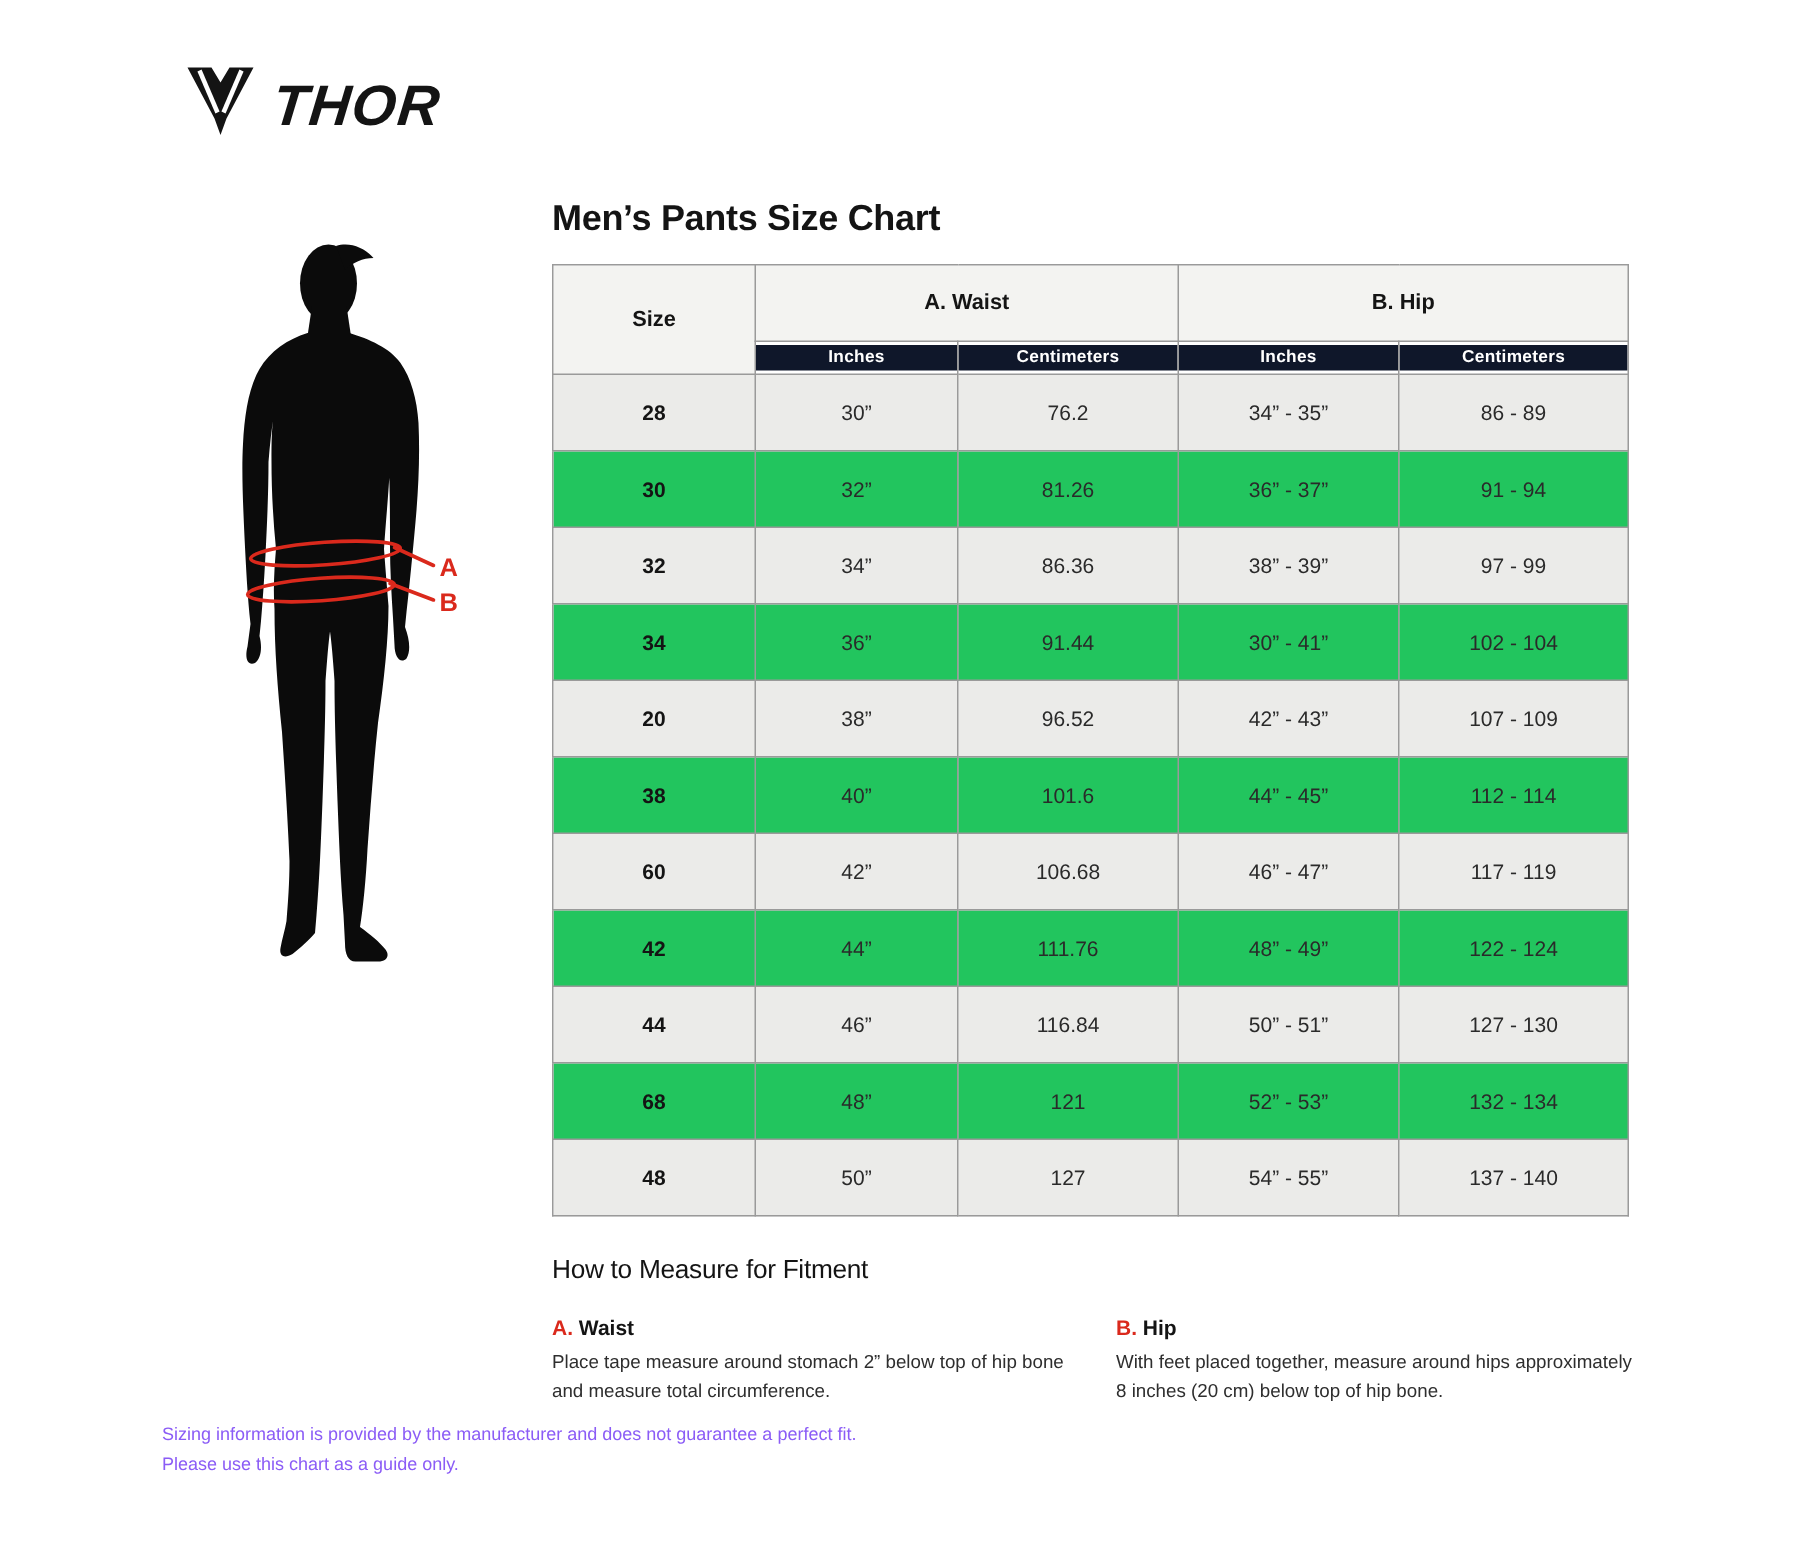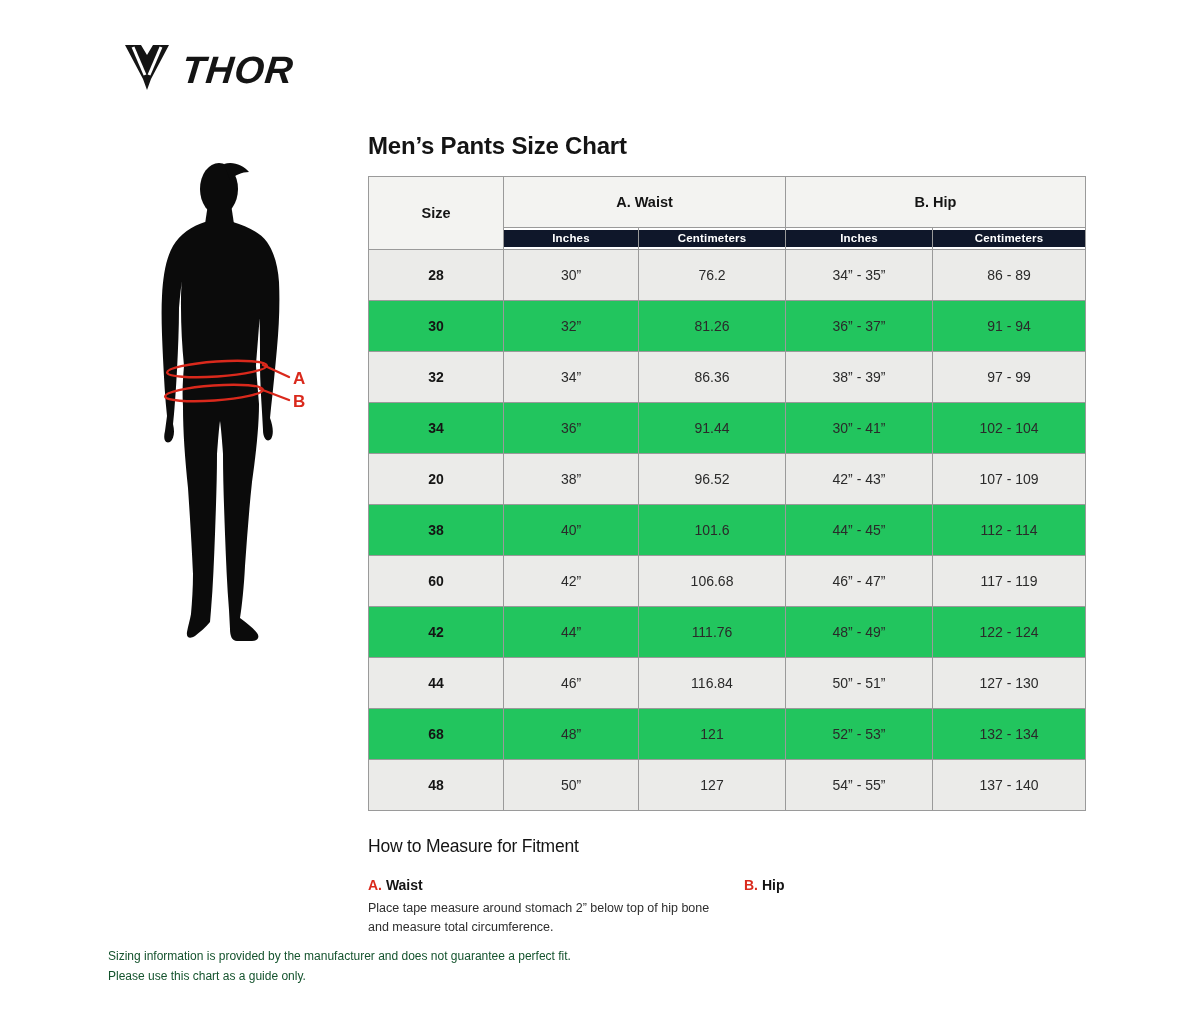--- a/index.html
+++ b/index.html
@@ -43,21 +43,21 @@
   .measure { position:absolute; left:368px; top:836px; width:720px; }
   .measure h2 { margin:0 0 20px 0; font-size:17.5px; font-weight:normal; color:#141414; letter-spacing:-0.2px; }
   .measure-cols { display:flex; }
   .mcol-a { width:376px; }
   .mcol-b { width:344px; }
   .item-h { font-size:14px; font-weight:bold; color:#141414; margin-bottom:6px; }
   .item-h .letter { color:#da291c; }
   .item-t { font-size:12.5px; color:#2e2e2e; line-height:1.5; max-width:352px; }
 
   
-  .footer { position:absolute; left:108px; top:946px; font-size:12px; color:#14532d; line-height:1.7; }
+  .footer { position:absolute; left:108px; top:946px; font-size:12px; color:#8b5cf6; line-height:1.7; }
 </style>
 </head>
 <body>
 
 <div class="logo">
   <span>
     <svg width="46" height="48" viewBox="0 0 46 48">
       <path d="M1 1 L17 1 L23 11 L29 1 L45 1 L27 35 L23 46 L19 35 Z" fill="#141414"></path>
       <path d="M9 3 L21 31" stroke="#ffffff" stroke-width="3"></path>
       <path d="M37 3 L25 31" stroke="#ffffff" stroke-width="3"></path>
@@ -222,20 +222,21 @@
         <span class="letter">A.</span>
         <span>Waist</span>
       </div>
       <div class="item-t">Place tape measure around stomach 2” below top of hip bone and measure total circumference.</div>
     </div>
     <div class="mcol-b">
       <div class="item-h">
         <span class="letter">B.</span>
         <span>Hip</span>
       </div>
+      <div class="item-t">With feet placed together, measure around hips approximately 8 inches (20 cm) below top of hip bone.</div>
     </div>
   </div>
 </div>
 
 <div class="footer">
   <div>Sizing information is provided by the manufacturer and does not guarantee a perfect fit.</div>
   <div>Please use this chart as a guide only.</div>
 </div>
 
 </body></html>

